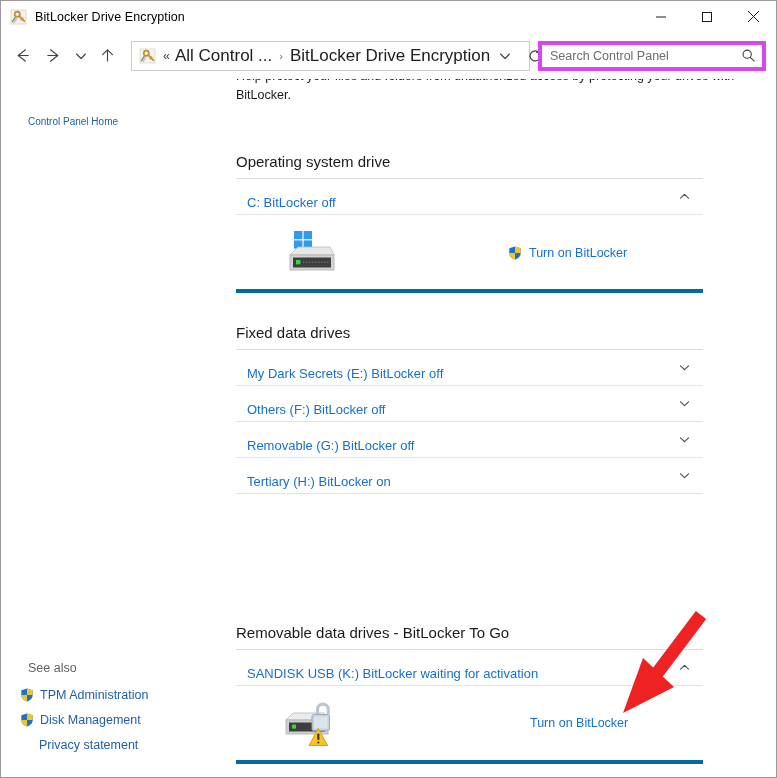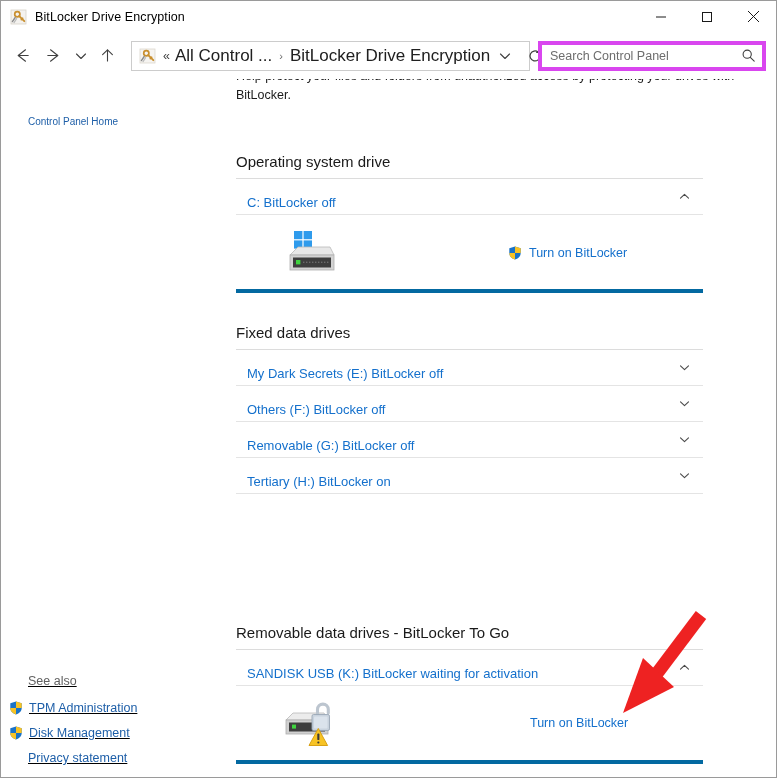--- a/index.html
+++ b/index.html
@@ -135,34 +135,34 @@
     background: #ffffff;
   }
   .cp-home {
     position: absolute;
     left: 27px; top: 37px;
     font-size: 10px;
     color: #1e5fa8;
   }
   .see-also {
     position: absolute;
-    left: 27px; bottom: 6px;
+    left: 27px; bottom: 19px;
     width: 205px;
-    text-decoration: underline;
   }
   .see-also-title {
     font-size: 12.5px;
     color: #616161;
     margin-bottom: 9px;
   }
   .see-also-item {
     display: flex;
     align-items: center;
     height: 22px;
     margin-bottom: 3px;
+    margin-left: 11px;
   }
   .see-also-item .shield { margin-left: -20px; margin-right: 5px; flex: none; }
   .see-also-item .lbl {
     font-size: 12.5px;
     color: #1e5fa8;
   }
   .see-also-item.no-icon .lbl { margin-left: 0; }
 
   .content {
     flex: 1 1 auto;

